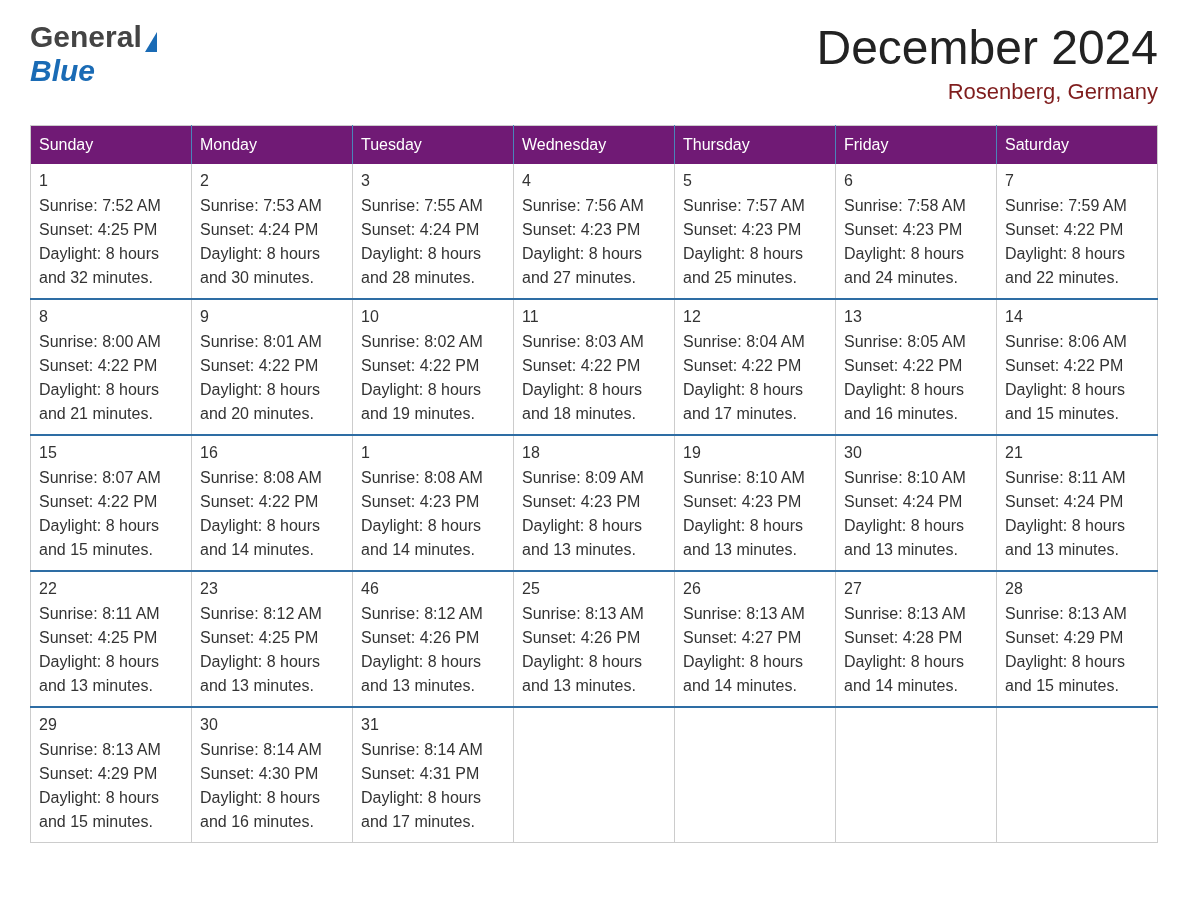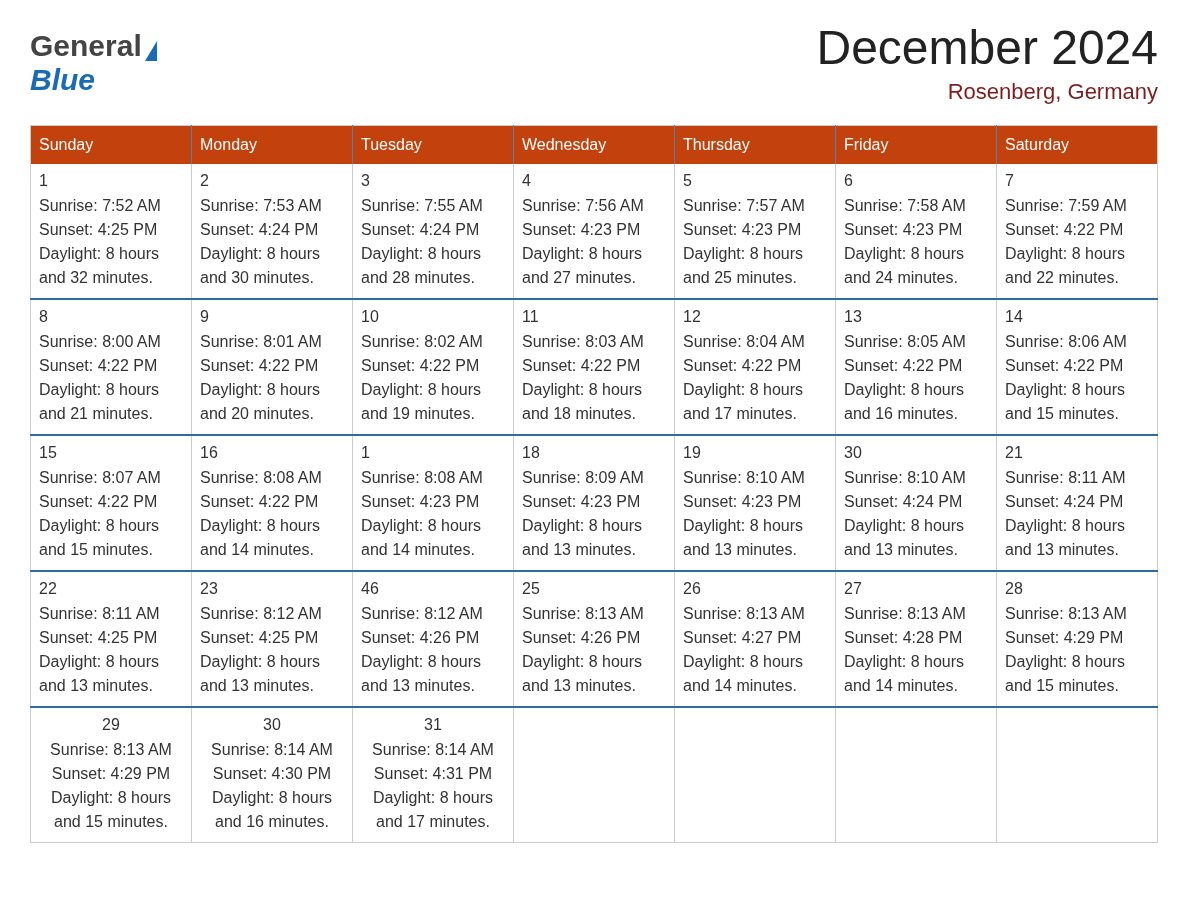--- a/index.html
+++ b/index.html
@@ -6,21 +6,21 @@
     body {
       font-family: Arial, sans-serif;
       background: #fff;
       padding: 20px 30px;
       width: 1188px;
       min-height: 918px;
     }
     .header {
       display: flex;
       justify-content: space-between;
-      align-items: center;
+      align-items: flex-start;
       margin-bottom: 20px;
     }
     .logo {
       display: flex;
       flex-direction: column;
       align-items: flex-start;
     }
     .title-section {
       text-align: right;
     }
@@ -33,21 +33,21 @@
       font-size: 22px;
       color: #7f1d1d;
       margin-top: 4px;
     }
     .calendar-table {
       width: 100%;
       border-collapse: collapse;
       border: 1px solid #ccc;
     }
     .calendar-table thead tr th {
-      background-color: #c2410c;
+      background-color: #701a75;
       color: #fff;
       padding: 10px 8px;
       text-align: left;
       font-size: 16px;
       font-weight: normal;
       border-right: 1px solid #4a85b8;
     }
     .calendar-table thead tr th:last-child {
       border-right: none;
     }
@@ -59,21 +59,20 @@
       font-size: 13px;
       color: #333;
       width: 14.28%;
       min-height: 100px;
     }
     .calendar-table tbody tr td:last-child {
       border-right: none;
     }
     .calendar-table tbody tr:last-child td {
       border-bottom: none;
-      text-align: center;
     }
     .day-number {
       font-size: 16px;
       font-weight: normal;
       margin-bottom: 4px;
     }
     .day-info {
       font-size: 16px;
       line-height: 1.5;
       color: #333;

